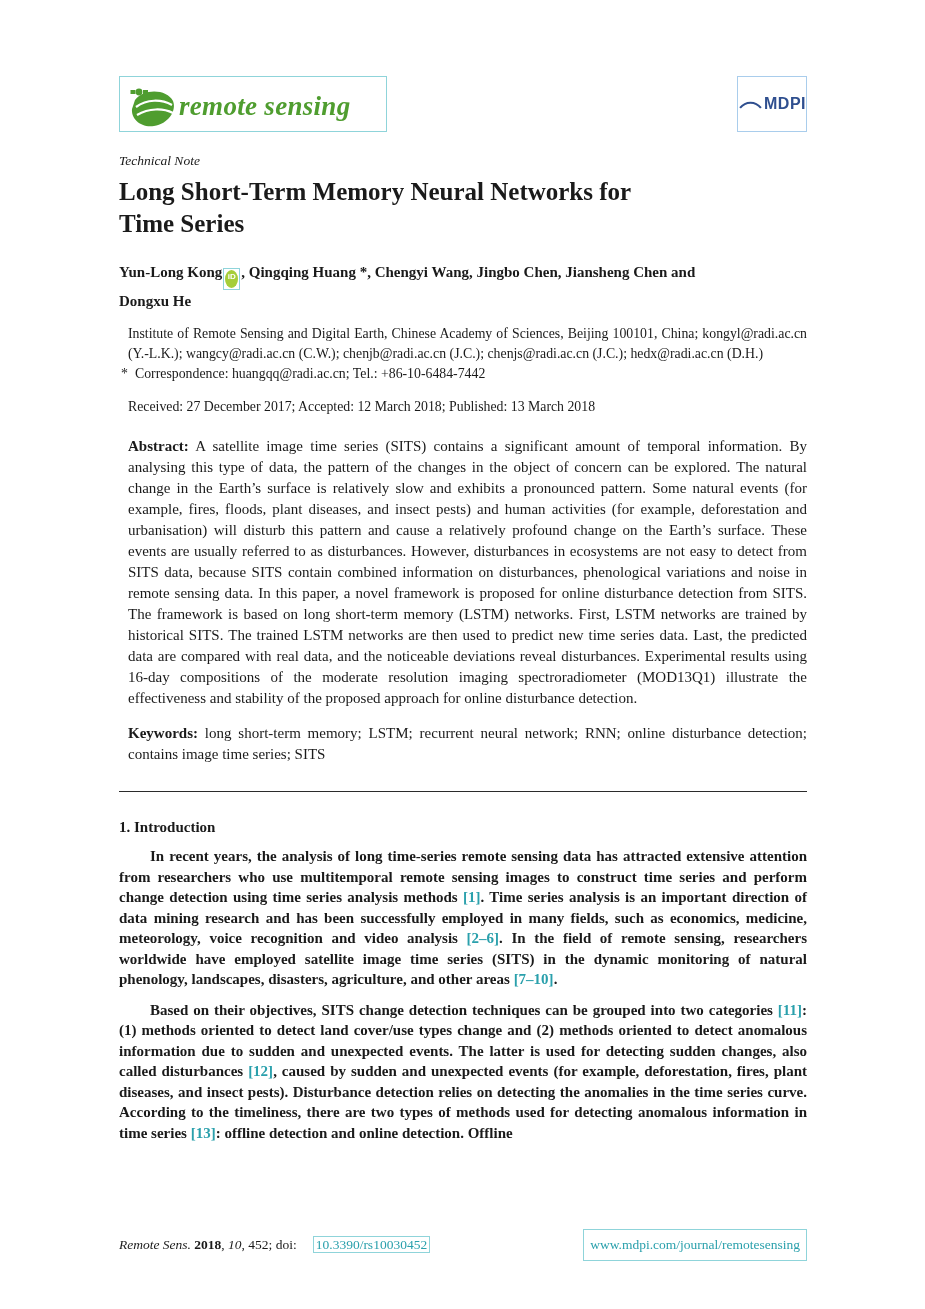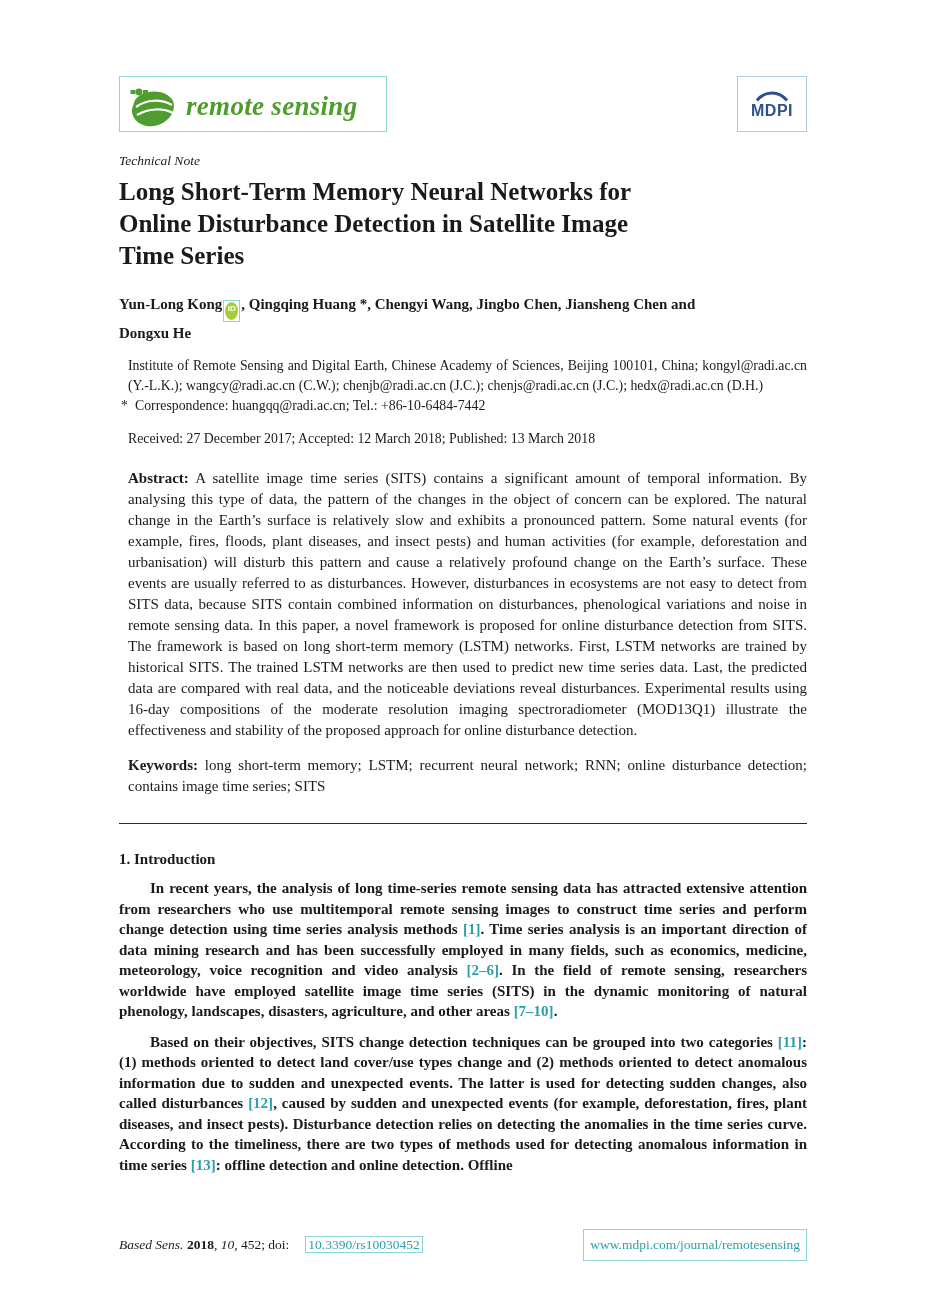--- a/index.html
+++ b/index.html
@@ -15,29 +15,29 @@
   .page{
     width:925px;height:1309px;position:relative;overflow:hidden;
     background:#ffffff;color:#1a1a1a;
     font-family:"Liberation Serif", serif;
     padding:76px 118px 0 119px;
   }
   
   .masthead{display:flex;justify-content:space-between;align-items:flex-start;height:56px;}
   .journal-logo-box{
     width:268px;height:56px;border:1px solid var(--box-border);
-    display:flex;align-items:center;gap:7px;padding:9px 8px 4px 7px;
+    display:flex;align-items:center;padding:9px 8px 4px 7px;
   }
   .journal-name{
     font-style:italic;font-weight:bold;font-size:27px;line-height:1;
     color:var(--logo-green);letter-spacing:0.3px;white-space:nowrap;
   }
   .mdpi-logo-box{
     width:70px;height:56px;border:1px solid var(--mdpi-border);
-    display:flex;flex-direction:column;align-items:center;justify-content:center;gap:1px;
+    display:flex;flex-direction:row;align-items:center;justify-content:center;gap:1px;
   }
   .mdpi-text{
     color:var(--mdpi-blue);font-weight:bold;font-size:16px;line-height:1;
     font-family:"Liberation Sans", sans-serif;letter-spacing:0.5px;
   }
   
   .article-type{margin-top:21px;font-size:13.5px;font-style:italic;}
   .title{margin:7px 0 0;font-size:25px;line-height:32px;font-weight:bold;}
   .authors{margin-top:21px;font-weight:bold;font-size:15px;line-height:22px;}
   .orcid-wrap{display:inline-block;border:1px solid var(--box-border);padding:1px;line-height:0;vertical-align:-2px;margin:0 1px;}
@@ -93,21 +93,20 @@
         <path d="M3 11.5 C 11 1.5, 25 1.5, 33 11.5" style="stroke:var(--mdpi-blue,#2f4f8f)" stroke-width="3" fill="none"></path>
       </svg>
       <span class="mdpi-text">MDPI</span>
     </div>
   </div>
 
   <div class="article-type">Technical Note</div>
 
   <h1 class="title">
     <div>Long Short-Term Memory Neural Networks for</div>
-    <div>Online Disturbance Detection in Satellite Image</div>
     <div>Time Series</div>
   </h1>
 
   <div class="authors">
     <div><span>Yun-Long Kong</span><span class="orcid-wrap"><span class="orcid-badge">iD</span></span><span>, Qingqing Huang *, Chengyi Wang, Jingbo Chen, Jiansheng Chen and</span></div>
     <div>Dongxu He</div>
   </div>
 
   <div class="meta">
     <div class="affiliation">Institute of Remote Sensing and Digital Earth, Chinese Academy of Sciences, Beijing 100101, China; kongyl@radi.ac.cn (Y.-L.K.); wangcy@radi.ac.cn (C.W.); chenjb@radi.ac.cn (J.C.); chenjs@radi.ac.cn (J.C.); hedx@radi.ac.cn (D.H.)</div>
@@ -123,17 +122,17 @@
   </div>
 
   <hr class="rule">
 
   <h2 class="section-heading">1. Introduction</h2>
 
   <p class="body-para"><span>In recent years, the analysis of long time-series remote sensing data has attracted extensive attention from researchers who use multitemporal remote sensing images to construct time series and perform change detection using time series analysis methods </span><span class="seg-link">[1]</span><span>. Time series analysis is an important direction of data mining research and has been successfully employed in many fields, such as economics, medicine, meteorology, voice recognition and video analysis </span><span class="seg-link">[2–6]</span><span>. In the field of remote sensing, researchers worldwide have employed satellite image time series (SITS) in the dynamic monitoring of natural phenology, landscapes, disasters, agriculture, and other areas </span><span class="seg-link">[7–10]</span><span>.</span></p>
   <p class="body-para"><span>Based on their objectives, SITS change detection techniques can be grouped into two categories </span><span class="seg-link">[11]</span><span>: (1) methods oriented to detect land cover/use types change and (2) methods oriented to detect anomalous information due to sudden and unexpected events. The latter is used for detecting sudden changes, also called disturbances </span><span class="seg-link">[12]</span><span>, caused by sudden and unexpected events (for example, deforestation, fires, plant diseases, and insect pests). Disturbance detection relies on detecting the anomalies in the time series curve. According to the timeliness, there are two types of methods used for detecting anomalous information in time series </span><span class="seg-link">[13]</span><span>: offline detection and online detection. Offline</span></p>
 
   <div class="footer">
-    <div class="footer-left"><span class="seg-italic">Based Sens. </span><span class="seg-bold">2018</span><span>, </span><span class="seg-italic">10</span><span>, 452; doi:</span><span class="seg-linkbox">10.3390/rs10030452</span></div>
+    <div class="footer-left"><span class="seg-italic">Remote Sens. </span><span class="seg-bold">2018</span><span>, </span><span class="seg-italic">10</span><span>, 452; doi:</span><span class="seg-linkbox">10.3390/rs10030452</span></div>
     <div class="site-box">www.mdpi.com/journal/remotesensing</div>
   </div>
 
 </div>
 
 </body></html>

